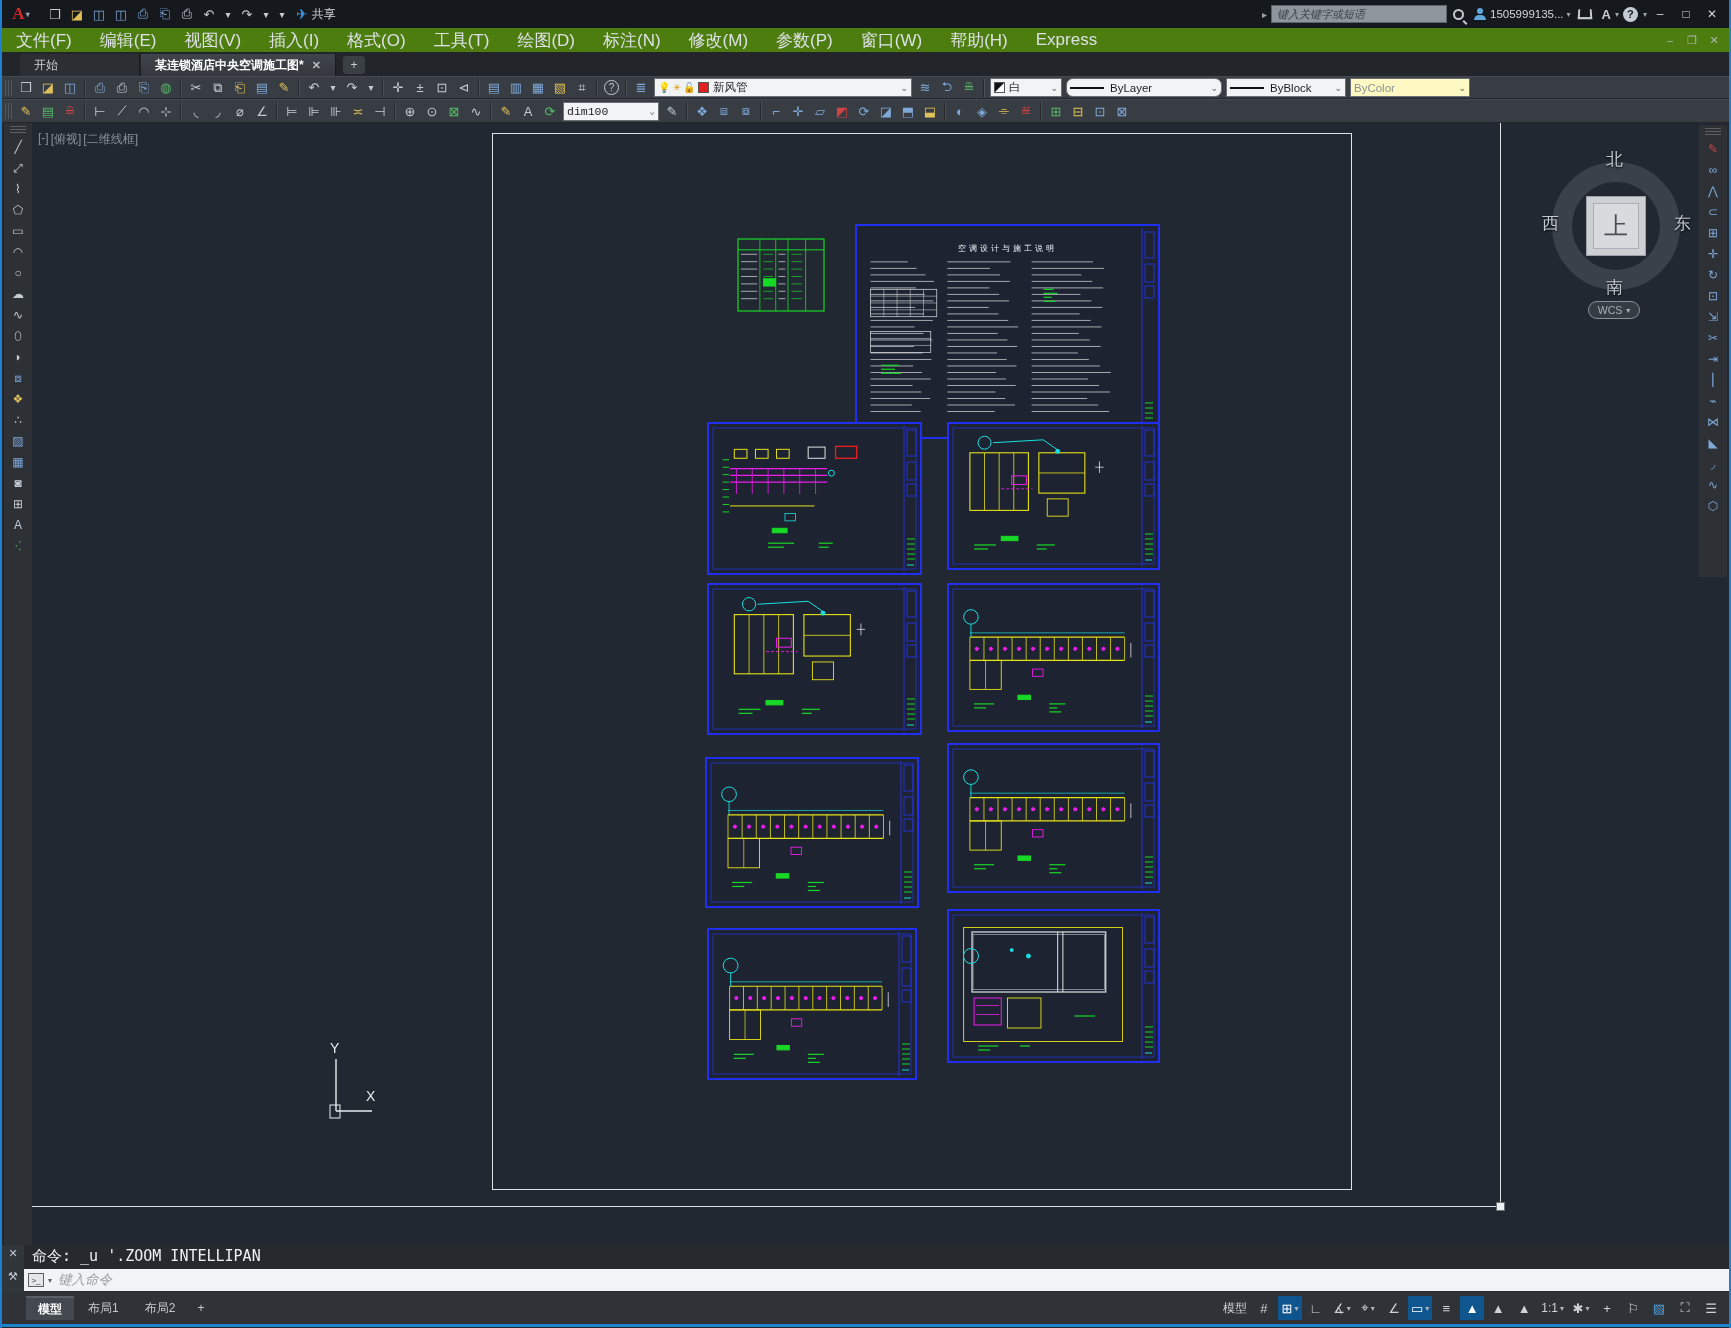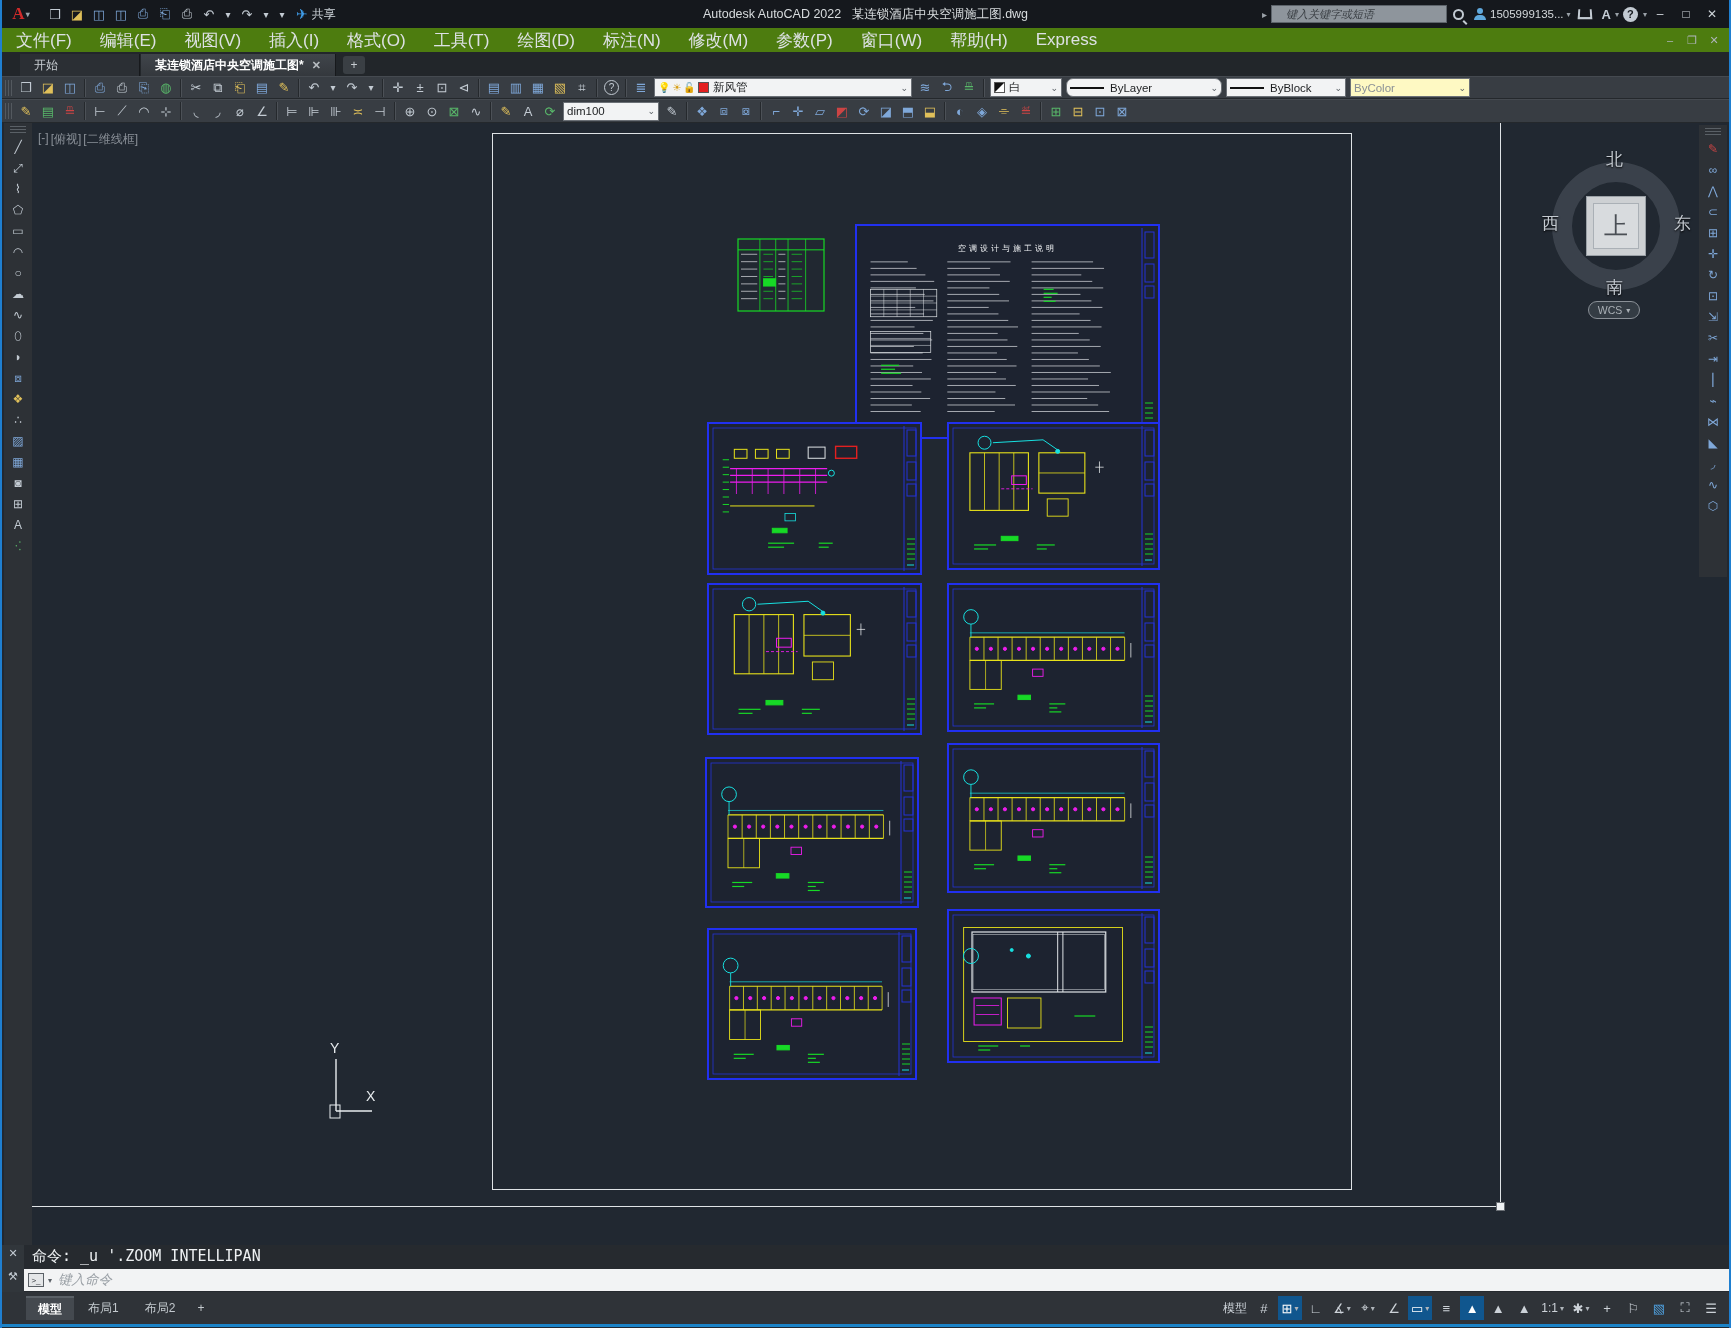--- a/index.html
+++ b/index.html
@@ -14,21 +14,21 @@
   .qat{display:flex;align-items:center;margin-left:8px}
   .icon-btn{min-width:22px;height:20px;display:flex;align-items:center;justify-content:center;
             font-size:13px;color:#c3cbd3;cursor:default}
   .icon-btn.small{min-width:16px;font-size:10px}
   .tint-blue{color:#7fa8d9}.tint-yellow{color:#e0c05a}.tint-red{color:#cc4444}.tint-green{color:#59b86a}
   .share{display:flex;align-items:center;color:#cfd5da;font-size:12px;margin-left:6px}
   .share .plane{color:#3f9ce8;font-size:14px;margin-right:4px}
   .title-center{position:absolute;left:0;right:0;text-align:center;color:#d8dcde;font-size:12.5px;pointer-events:none}
   .tb-right{position:absolute;right:4px;top:0;height:28px;display:flex;align-items:center}
   .searchbox{width:176px;height:18px;background:#8e959c;border:1px solid #5d646b;display:flex;align-items:center;
-             font-size:11px;color:#3a3f44;font-style:italic;padding:0 14px}
+             font-size:11px;color:#3a3f44;font-style:italic;padding:0 5px}
   .mag{width:11px;height:11px;border:2px solid #c3cbd3;border-radius:50%;position:relative;margin:0 6px}
   .mag:after{content:"";position:absolute;width:2px;height:5px;background:#c3cbd3;left:9px;top:9px;transform:rotate(-45deg)}
   .person{width:12px;height:12px;position:relative;margin:0 4px}
   .person:before{content:"";position:absolute;width:6px;height:6px;border-radius:50%;background:#5fa8dc;left:3px;top:0}
   .person:after{content:"";position:absolute;width:12px;height:5px;border-radius:6px 6px 0 0;background:#5fa8dc;top:7px}
   .account{color:#d4d8db;font-size:11.5px;margin-right:2px}
   .cart{width:14px;height:10px;border-bottom:2px solid #c3cbd3;border-left:2px solid #c3cbd3;border-right:2px solid #c3cbd3;
         position:relative;margin:0 7px;transform:perspective(20px) rotateX(12deg)}
   .helpq{width:15px;height:15px;border-radius:50%;background:#c3cbd3;color:#15181d;font-size:11px;font-weight:bold;
          display:flex;align-items:center;justify-content:center;margin:0 4px}
@@ -115,24 +115,20 @@
       <div class="icon-btn">↶</div>
       <div class="icon-btn small">▾</div>
       <div class="icon-btn">↷</div>
       <div class="icon-btn small">▾</div>
       <div class="icon-btn small">▾</div>
     </div>
   <div class="share">
       <span class="plane">✈</span>
       <span>共享</span>
     </div>
-  <div class="title-center">
-    <span>Autodesk AutoCAD 2022</span>&nbsp;&nbsp;
-    <span>某连锁酒店中央空调施工图.dwg</span>
-  </div>
   <div class="tb-right">
     <span style="color:#9aa1a8;font-size:10px;margin-right:4px">▸</span>
     <div class="searchbox">
         <span>键入关键字或短语</span>
       </div>
     <span class="mag"></span>
     <span class="person"></span>
     <span class="account">1505999135...</span>
     <span class="caret">▾</span>
     <span class="cart"></span>
@@ -271,21 +267,21 @@
     <div class="icon-btn">⊣</div>
     <div class="sep"></div>
     <div class="icon-btn">⊕</div>
     <div class="icon-btn">⊙</div>
     <div class="icon-btn tint-green">⊠</div>
     <div class="icon-btn">∿</div>
     <div class="sep"></div>
     <div class="icon-btn tint-yellow">✎</div>
     <div class="icon-btn">A</div>
     <div class="icon-btn tint-green">⟳</div>
-    <div class="combo" style="width: 96px;">
+    <div class="combo" style="width: 96px; font-family: Liberation Mono, monospace;">
       <span>dim100</span>
       <span class="arrow">⌄</span>
     </div>
     <div class="icon-btn">✎</div>
     <div class="sep"></div>
     <div class="icon-btn tint-blue">❖</div>
     <div class="icon-btn tint-blue">⧈</div>
     <div class="icon-btn tint-blue">⧇</div>
     <div class="sep"></div>
     <div class="icon-btn tint-blue">⌐</div>

